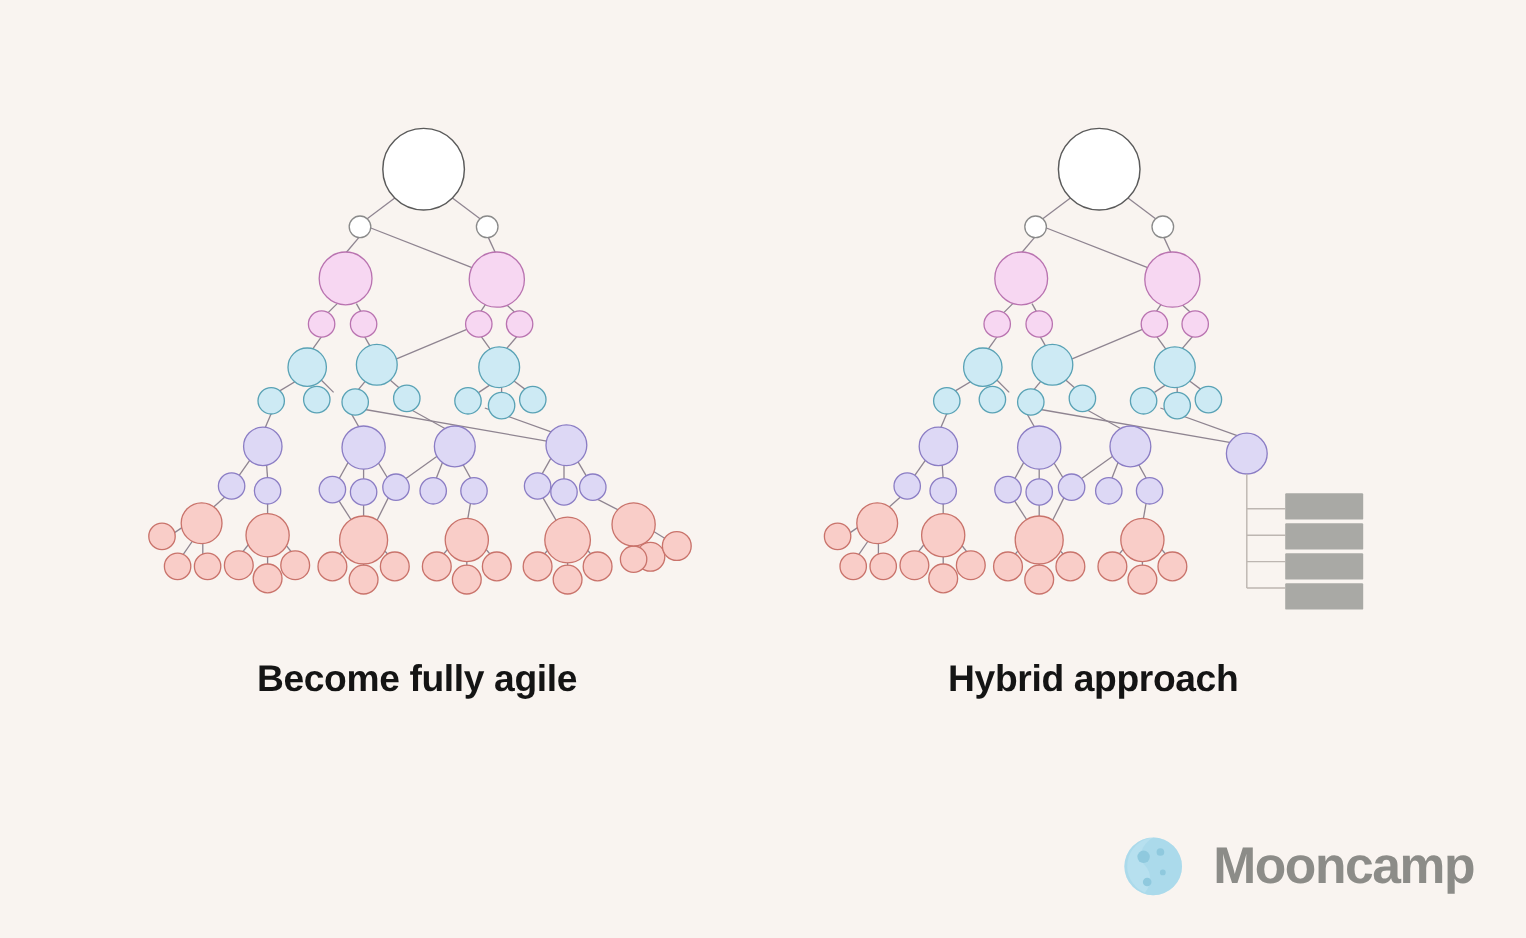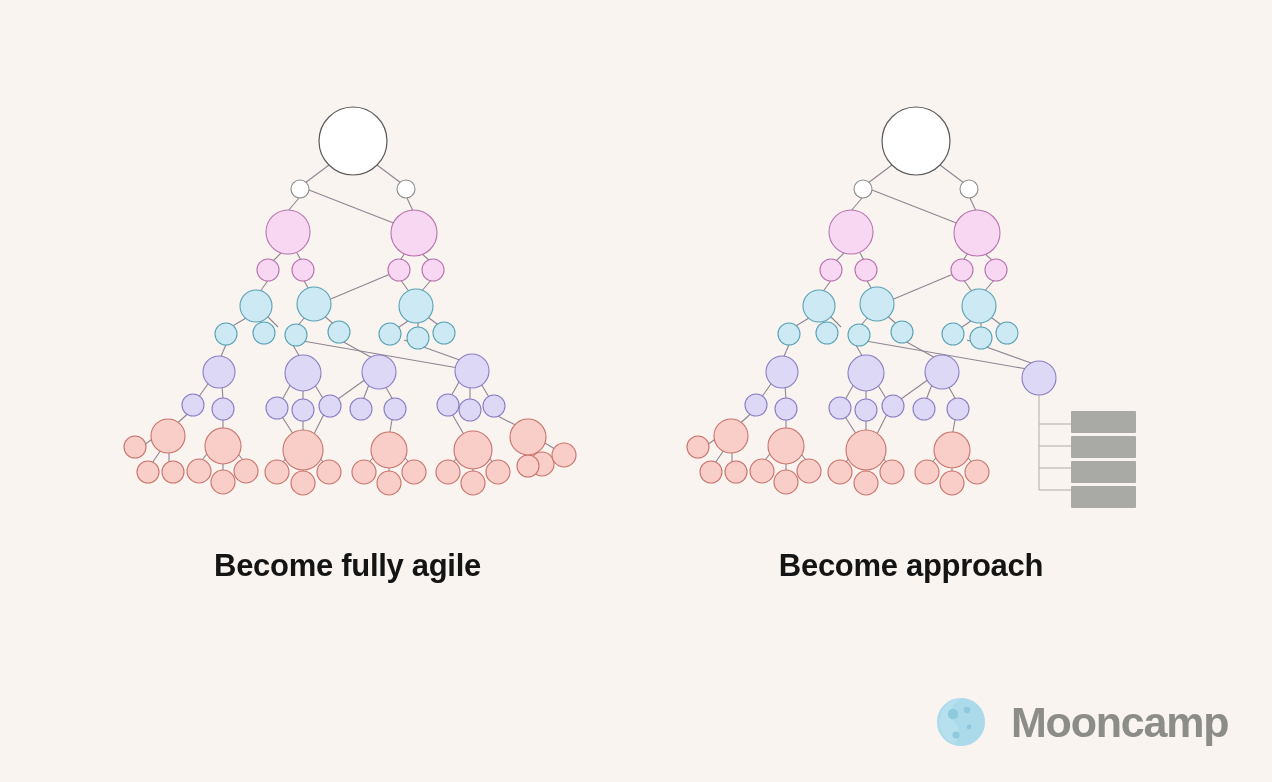--- a/index.html
+++ b/index.html
@@ -378,21 +378,21 @@
         <rect x="1071" y="411" width="65" height="22" rx="1"></rect>
         <rect x="1071" y="436" width="65" height="22" rx="1"></rect>
         <rect x="1071" y="461" width="65" height="22" rx="1"></rect>
         <rect x="1071" y="486" width="65" height="22" rx="1"></rect>
       </g>
     </g>
   </svg>
 
   <div class="caption" id="caption-left">Become fully agile</div>
 
-  <div class="caption" id="caption-right">Become approach</div>
+  <div class="caption" id="caption-right">Hybrid approach</div>
 
   <div id="logo">
     <svg width="50" height="50" viewBox="0 0 50 50">
       <circle cx="25" cy="25" r="24" fill="#b7e0ef"></circle>
       <path d="M25 1 A24 24 0 0 0 25 49 A24 24 0 0 0 25 1 Z M25 1
                C 14 8, 12 18, 18 24 C 24 30, 24 40, 18 47
                A24 24 0 0 1 25 1 Z" fill="#a3d6e8" opacity="0.55"></path>
       <circle cx="17" cy="17" r="5.2" fill="#8fc9de"></circle>
       <circle cx="31" cy="13" r="3.2" fill="#8fc9de"></circle>
       <circle cx="33" cy="30" r="2.4" fill="#8fc9de"></circle>

